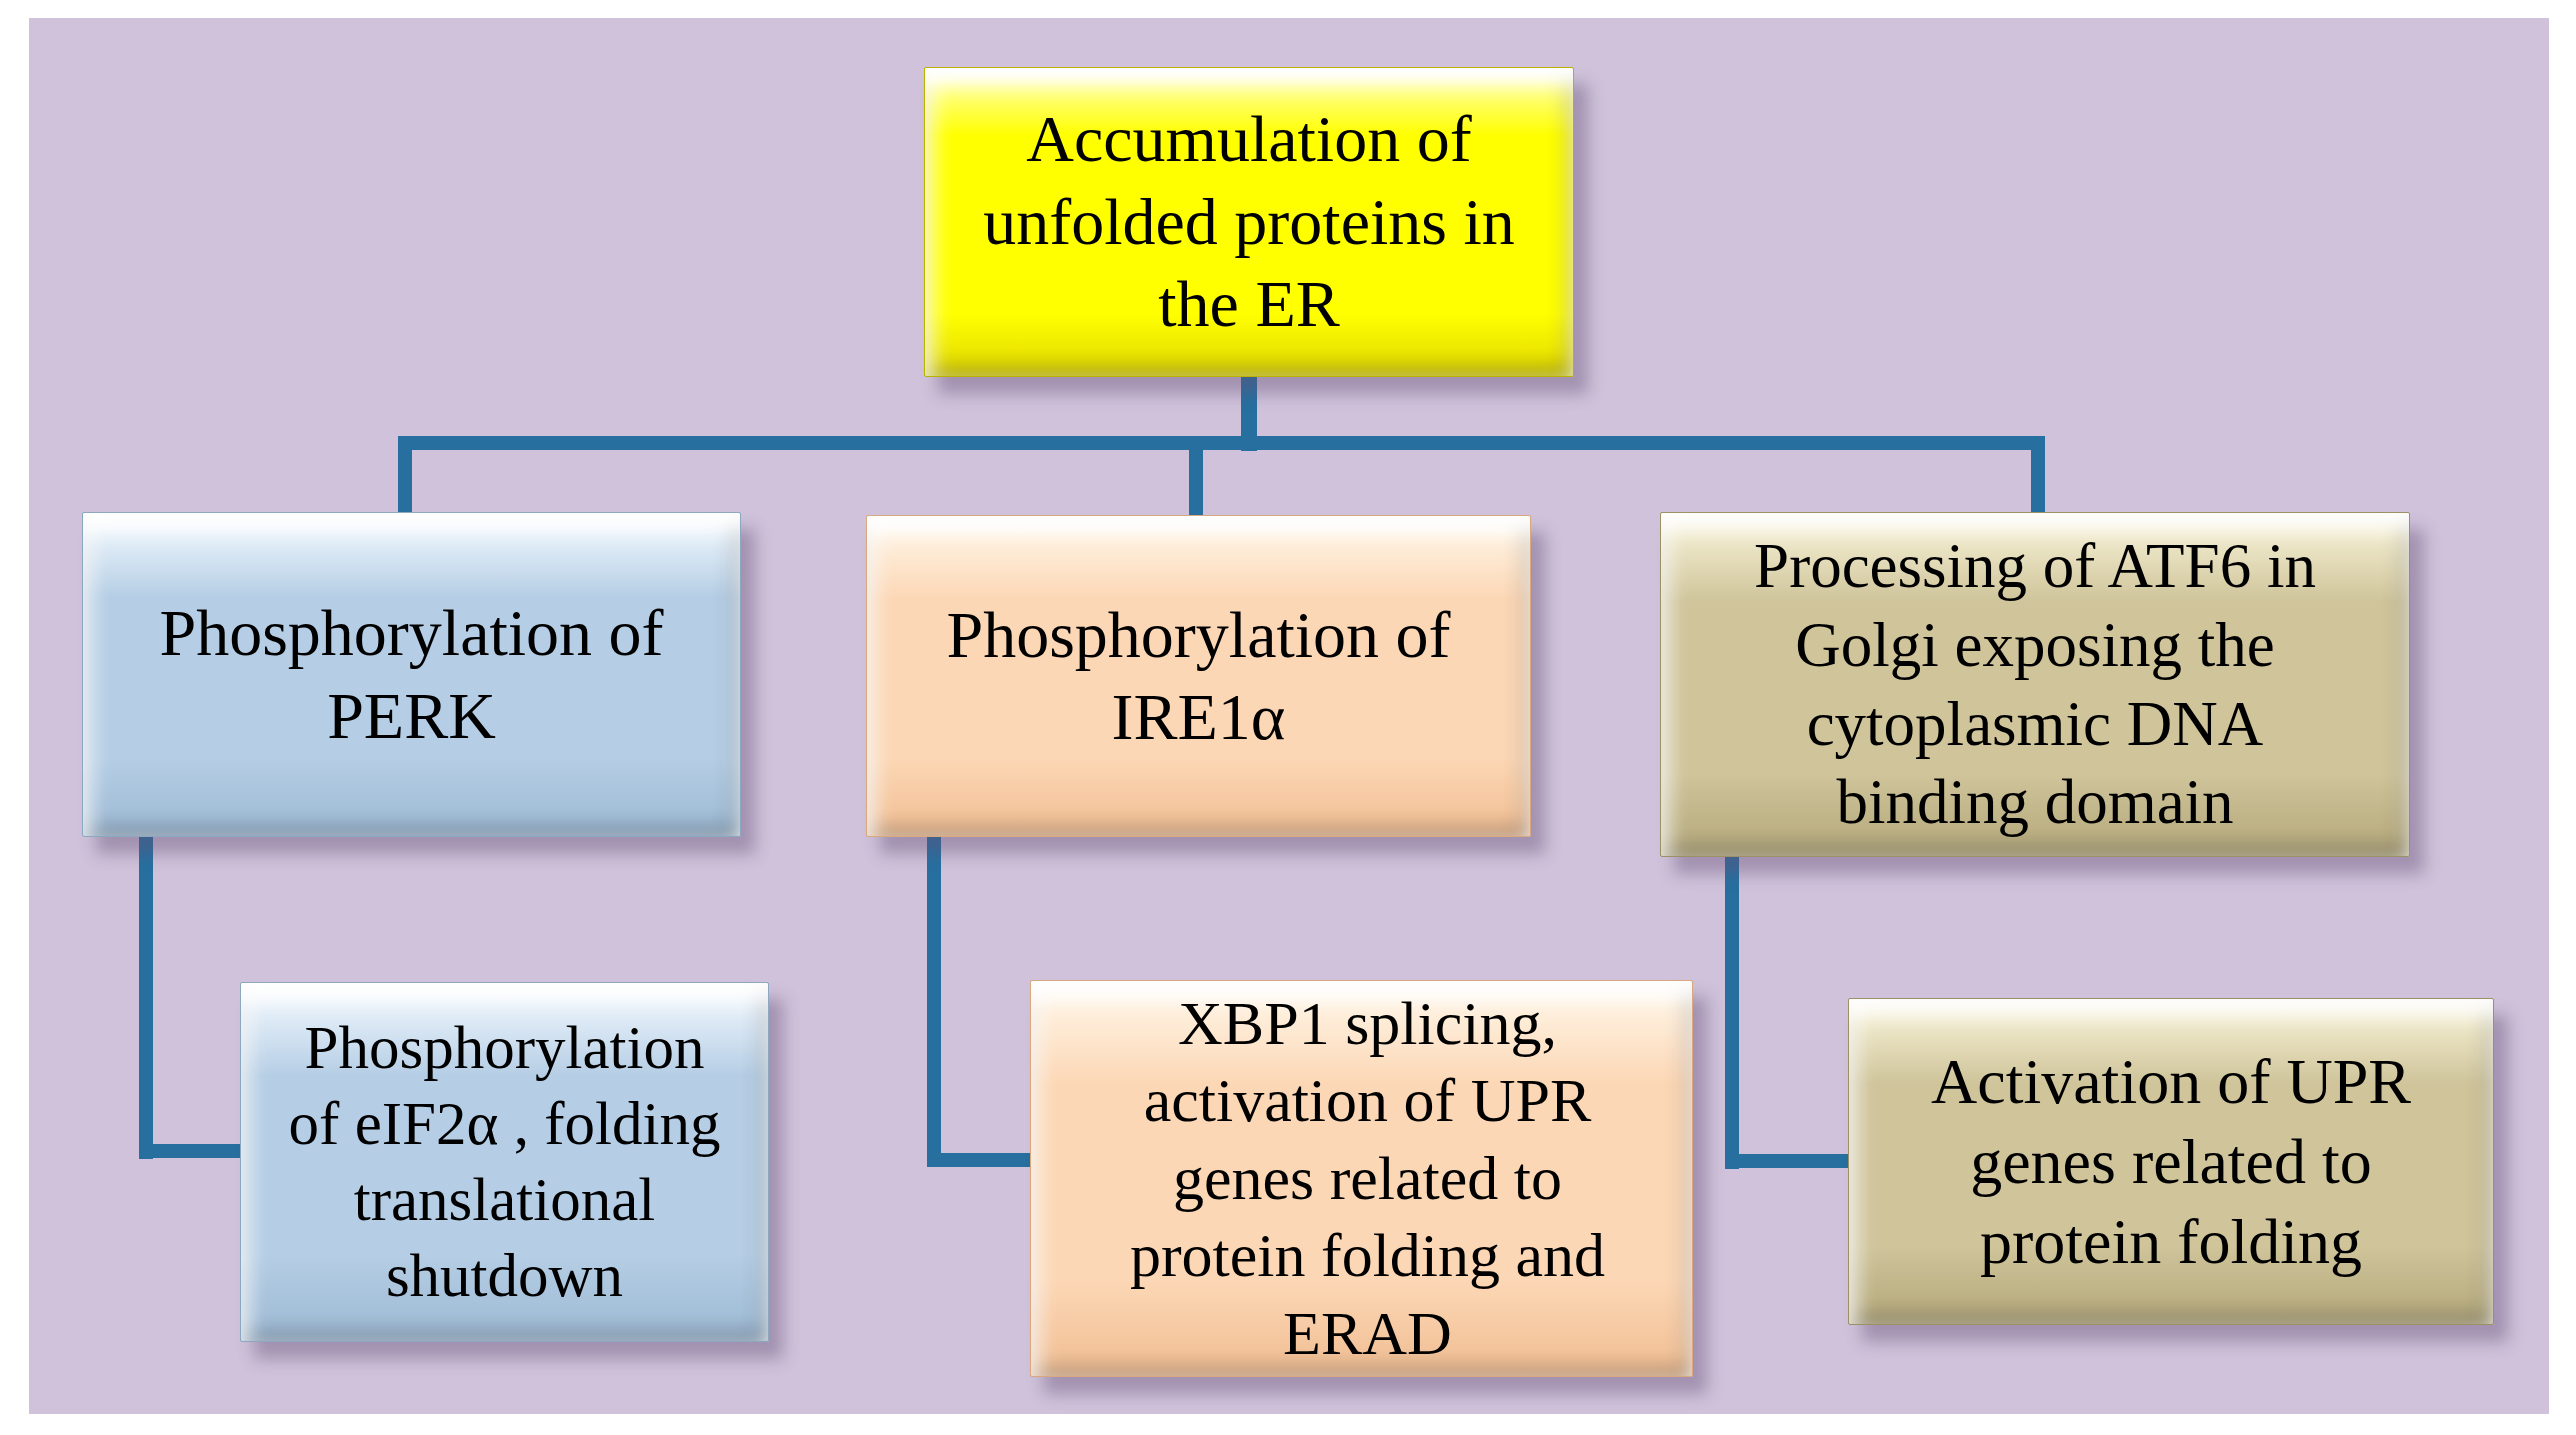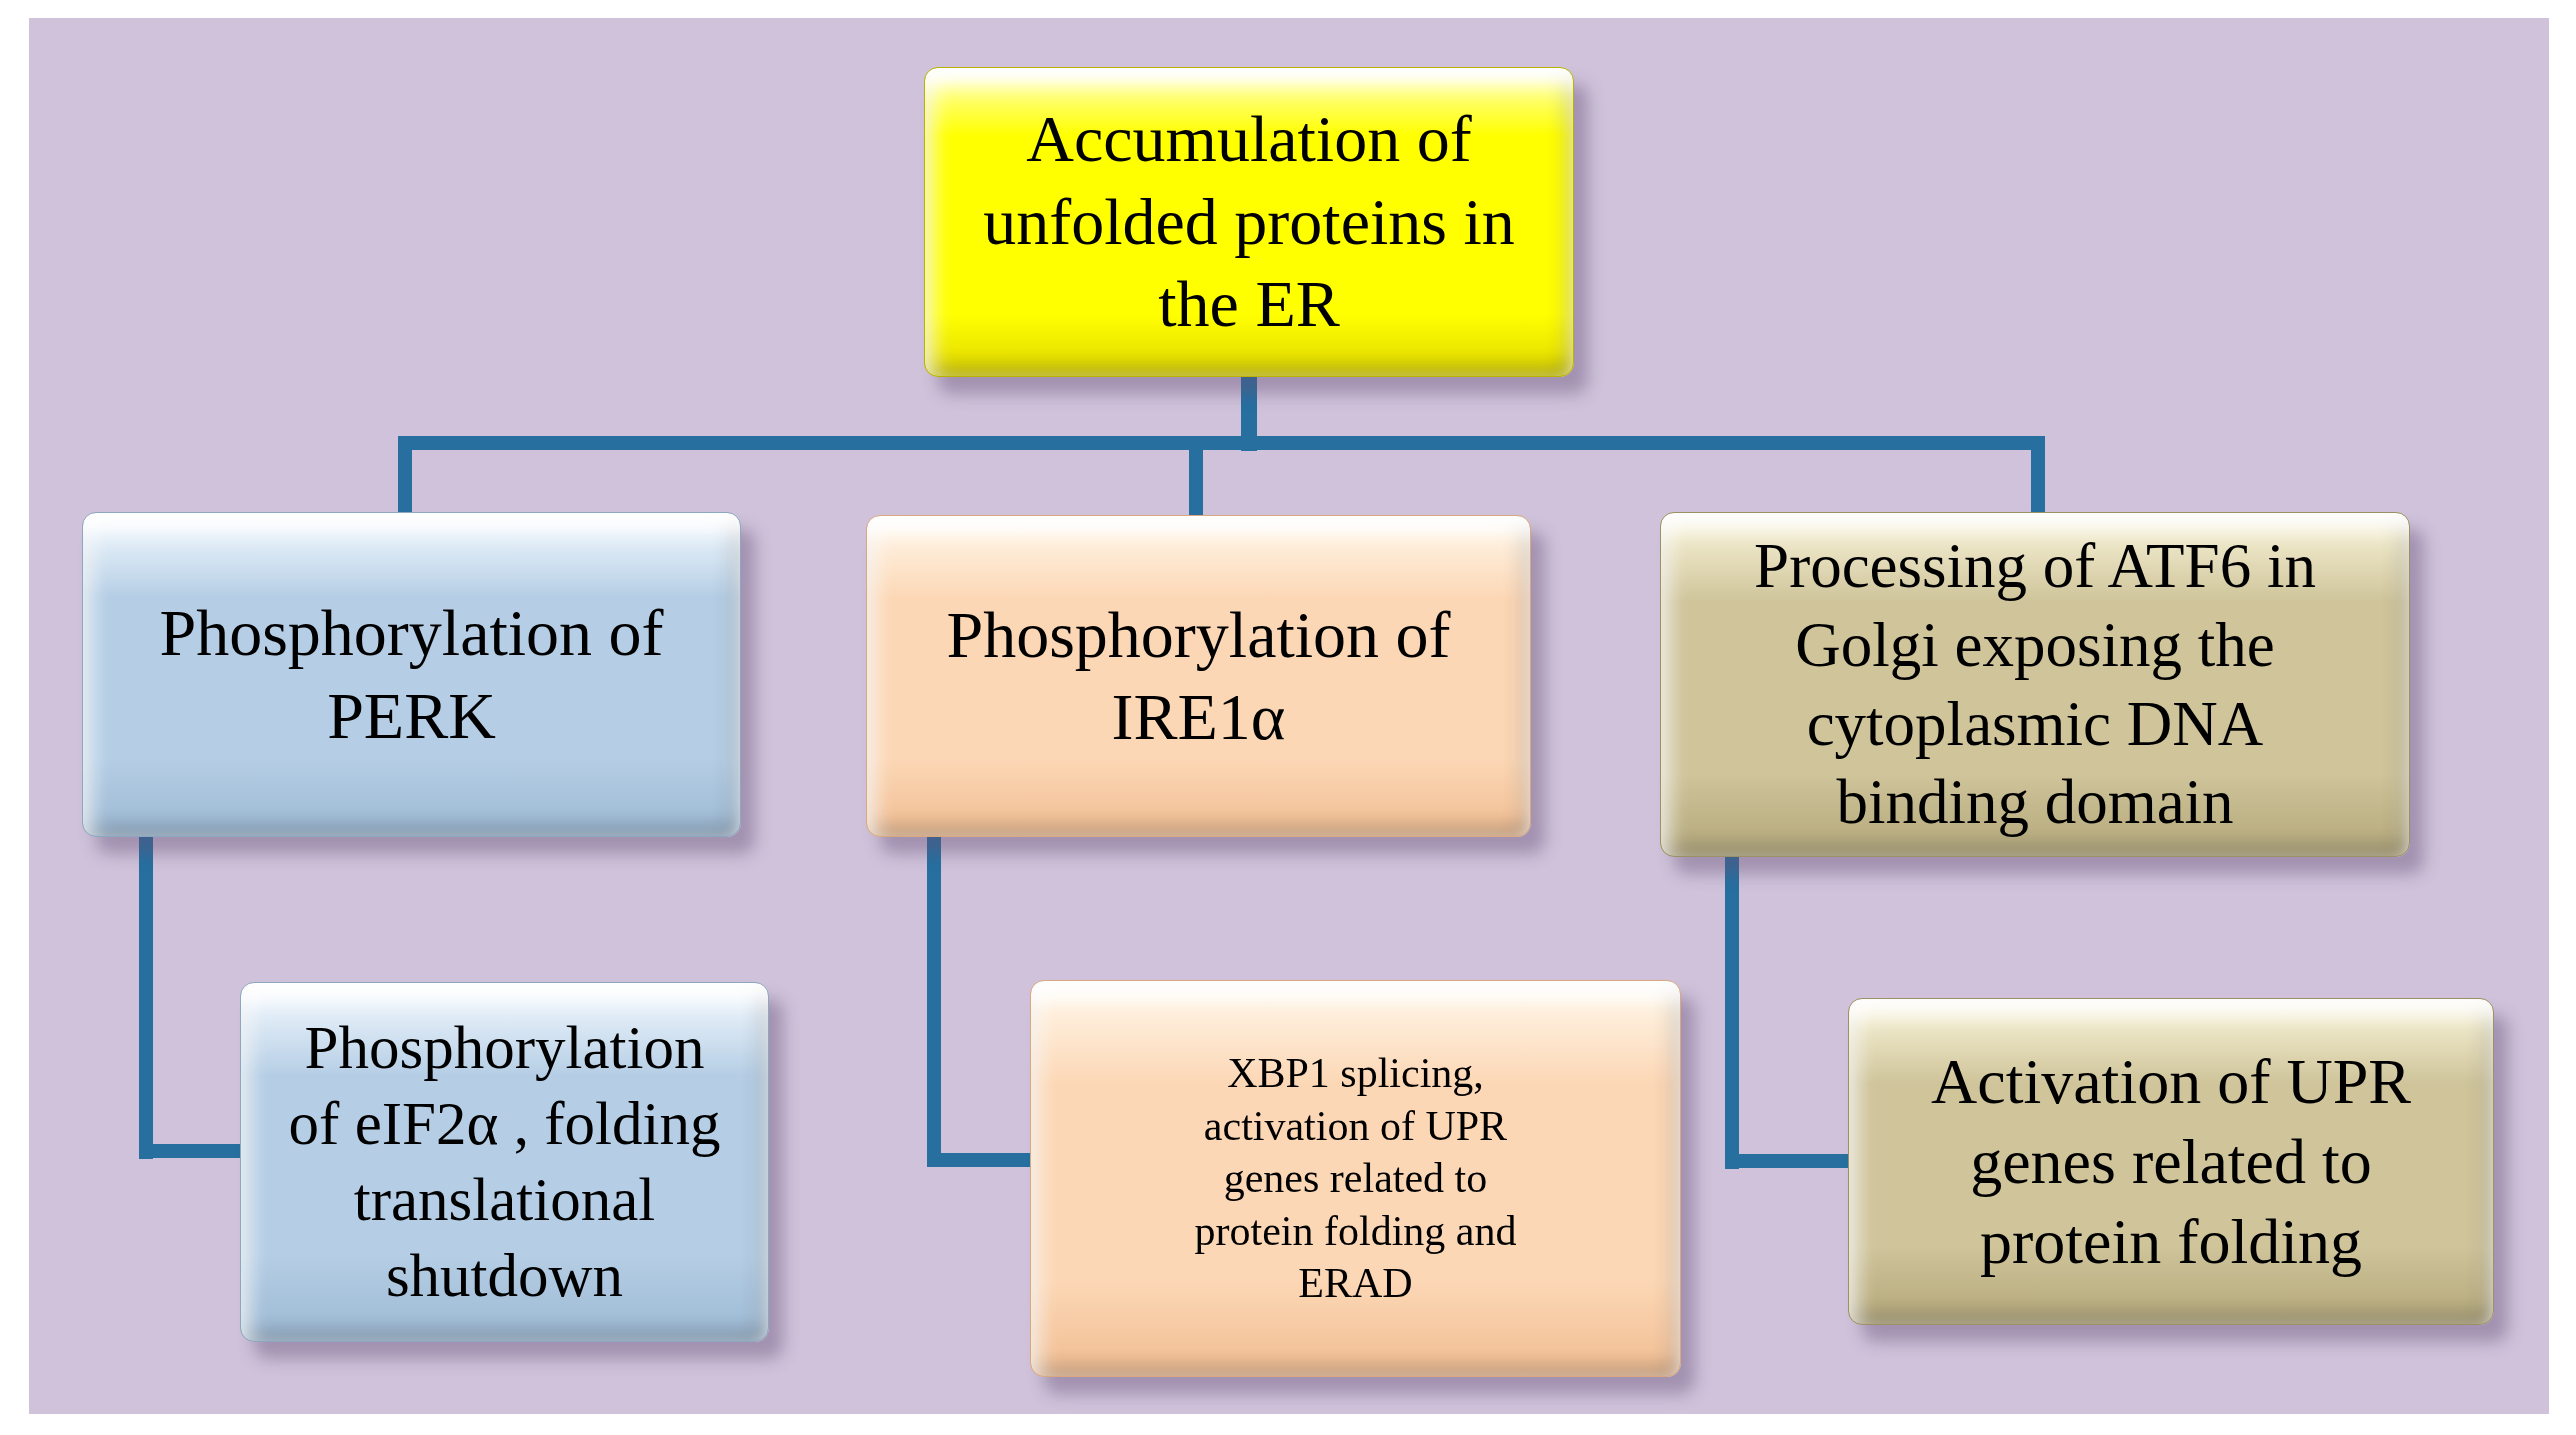--- a/index.html
+++ b/index.html
@@ -33,21 +33,21 @@
   .node {
     position: absolute;
     z-index: 2;
     display: flex;
     align-items: center;
     justify-content: flex-start;
     text-align: center;
     color: var(--text, #000000);
     white-space: pre-line;
     line-height: 1.25;
-    border-radius: 14px;
+    border-radius: 2px;
     box-shadow:
       inset 0 15.7px 20.4px rgba(255,255,255,0.92),
       inset 12.5px 0 17px rgba(255,255,255,0.40),
       inset -12.5px 0 17px rgba(0,0,0,0.10),
       inset 0 -12.5px 15.7px rgba(0,0,0,0.16),
       14px 17px 15.7px rgba(99,79,120,0.42);
   }
   .node .label { width: 100%; }
 
   .node.yellow {
@@ -78,21 +78,21 @@
       var(--tan-dark, #b3a77a) 100%);
     border: 1.6px solid var(--tan-border, #9c9164);
   }
 
   
   #node-root        { left: 924px; top:   67px; width:  648px; height: 308px; font-size: 66px; }
   #node-perk        { left:  82px; top:  512px; width:  657px; height: 323px; font-size: 66px; }
   #node-ire1        { left: 866px; top:  515px; width:  663px; height: 320px; font-size: 66px; }
   #node-atf6        { left: 1660px; top:  512px; width:  748px; height: 343px; font-size: 63px; }
   #node-perk-child  { left:  240px; top: 982px; width:  527px; height: 358px; font-size: 61px; }
-  #node-ire1-child  { left: 1030px; top: 980px; width:  649px; height: 395px; font-size: 42px; }
+  #node-ire1-child  { left: 1030px; top: 980px; width:  649px; height: 395px; font-size: 62px; padding-left: 12px; }
   #node-atf6-child  { left: 1848px; top: 998px; width:  644px; height: 325px; font-size: 64px; }
 
   
   #c-root-stem       { left: 1241px; top:  369px; width:   15.7px; height: 82px; }
   #c-hbar            { left:  398px; top:  436px; width: 1647px; height:  14px; }
   #c-drop-perk       { left:  398px; top:  436px; width:   14px; height: 82px; }
   #c-drop-ire1       { left: 1189px; top:  436px; width:   14px; height: 85px; }
   #c-drop-atf6       { left: 2031px; top:  436px; width:   14px; height: 82px; }
   #c-elbow-perk-v    { left:  139px; top: 830px; width:   14px; height: 329px; }
   #c-elbow-perk-h    { left:  139px; top: 1144px; width:  107px; height:  14px; }

